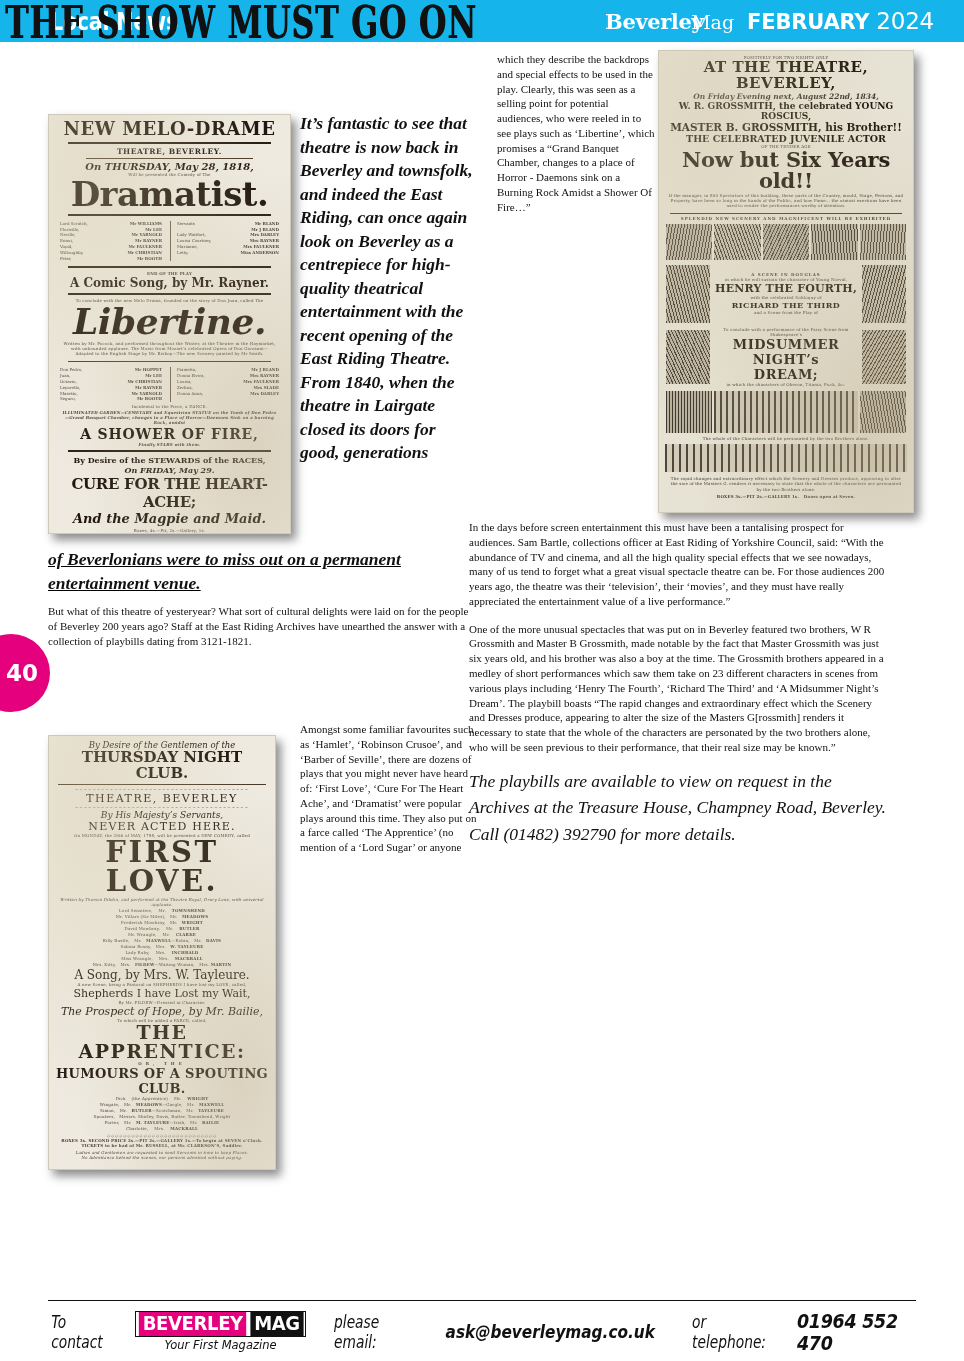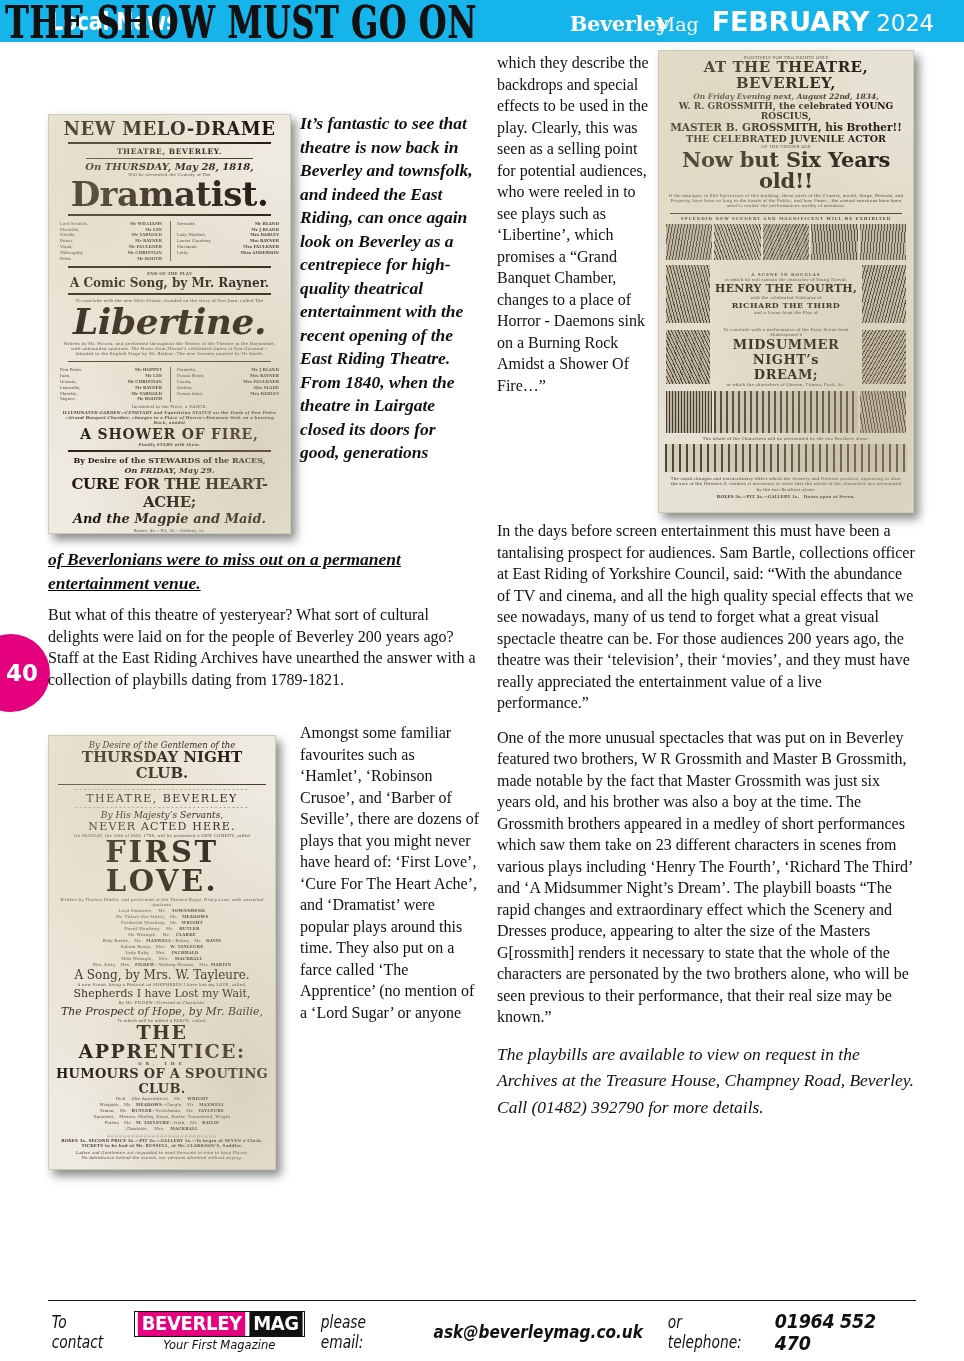--- a/index.html
+++ b/index.html
@@ -50,21 +50,21 @@
   }
   .mast-mag {
     font-family: "DejaVu Serif", serif;
     font-weight: normal;
     font-size: 19px;
     margin-left: -12px;
   }
   .mast-month {
     font-family: "DejaVu Sans", sans-serif;
     font-weight: bold;
-    font-size: 27px;
+    font-size: 21px;
     letter-spacing: -0.2px;
   }
   .mast-year {
     font-family: "DejaVu Sans", sans-serif;
     font-weight: normal;
     font-size: 23px;
     letter-spacing: -0.2px;
     margin-left: -6px;
   }
 
@@ -183,21 +183,21 @@
     width: 178px;
   }
   .lede-full {
     position: absolute;
     left: 48px; top: 548px;
     width: 432px;
     text-decoration: underline;
   }
   .body-p {
     font-family: "Liberation Serif", serif;
-    font-size: 16px;
+    font-size: 11px;
     line-height: 1.345;
     color: #111;
     margin: 0 0 13px 0;
     text-align: left;
   }
   .body-narrow {
     position: absolute;
     left: 300px; top: 722px;
     width: 180px;
   }
@@ -211,21 +211,21 @@
     left: 48px; top: 1182px;
     width: 432px;
   }
   .body-right-narrow {
     position: absolute;
     left: 497px; top: 52px;
     width: 160px;
   }
   .body-right-full {
     position: absolute;
-    left: 497px; top: 520px;
+    left: 469px; top: 520px;
     width: 418px;
   }
   .closing-ital {
     font-style: italic;
     font-size: 17.5px;
     line-height: 1.52;
     font-family: "Liberation Serif", serif;
     color: #111;
     margin: 0;
   }
@@ -238,21 +238,21 @@
     border-top: 1.5px solid #111;
   }
   .footer {
     position: absolute;
     left: 48px; top: 1308px;
     width: 868px;
     height: 48px;
     display: flex;
     align-items: center;
     justify-content: center;
-    gap: 9px;
+    gap: 22px;
     font-family: "DejaVu Sans", sans-serif;
     font-size: 17px;
     color: #111;
   }
   .ft-ital {
     font-style: italic;
     font-size: 17px;
     font-stretch: condensed;
     transform: scaleX(0.9);
   }
@@ -472,21 +472,21 @@
 </div>
 
 <div class="lede-wrap">
   <p class="lede">It’s fantastic to see that theatre is now back in Beverley and townsfolk, and indeed the East Riding, can once again look on Beverley as a centrepiece for high-quality theatrical entertainment with the recent opening of the East Riding Theatre.   From 1840, when the theatre in Lairgate closed its doors for good, generations</p>
 </div>
 <div class="lede-full">
   <p class="lede">of Beverlonians were to miss out on a permanent entertainment venue.</p>
 </div>
 
 <div class="body-left-1">
-  <p class="body-p">But what of this theatre of yesteryear? What sort of cultural delights were laid on for the people of Beverley 200 years ago? Staff at the East Riding Archives have unearthed the answer with a collection of playbills dating from 1789-1821.</p>
+  <p class="body-p">But what of this theatre of yesteryear? What sort of cultural delights were laid on for the people of Beverley 200 years ago? Staff at the East Riding Archives have unearthed the answer with a collection of playbills dating from 3121-1821.</p>
 </div>
 
 <div class="playbill playbill-2">
   <div class="pb-inner" style="padding:4px 5px;">
     <div class="pb-ital" style="font-size:8.5px;font-weight:normal;">By Desire of the Gentlemen of the</div>
     <div class="pb-h1" style="font-size:15px;letter-spacing:0px;">THURSDAY NIGHT CLUB.</div>
     <div class="pb-rule thin" style="margin:2px 4px;"></div>
     <div class="pb-small pb-blur" style="letter-spacing:1px;">~~~~~~~~~~~~~~~~~~~~~~~~~~~~~~~~~~~~~~~~</div>
     <div style="font-size:11px;letter-spacing:1.5px;">THEATRE,  BEVERLEY</div>
     <div class="pb-small pb-blur" style="letter-spacing:1px;">~~~~~~~~~~~~~~~~~~~~~~~~~~~~~~~~~~~~~~~~</div>

